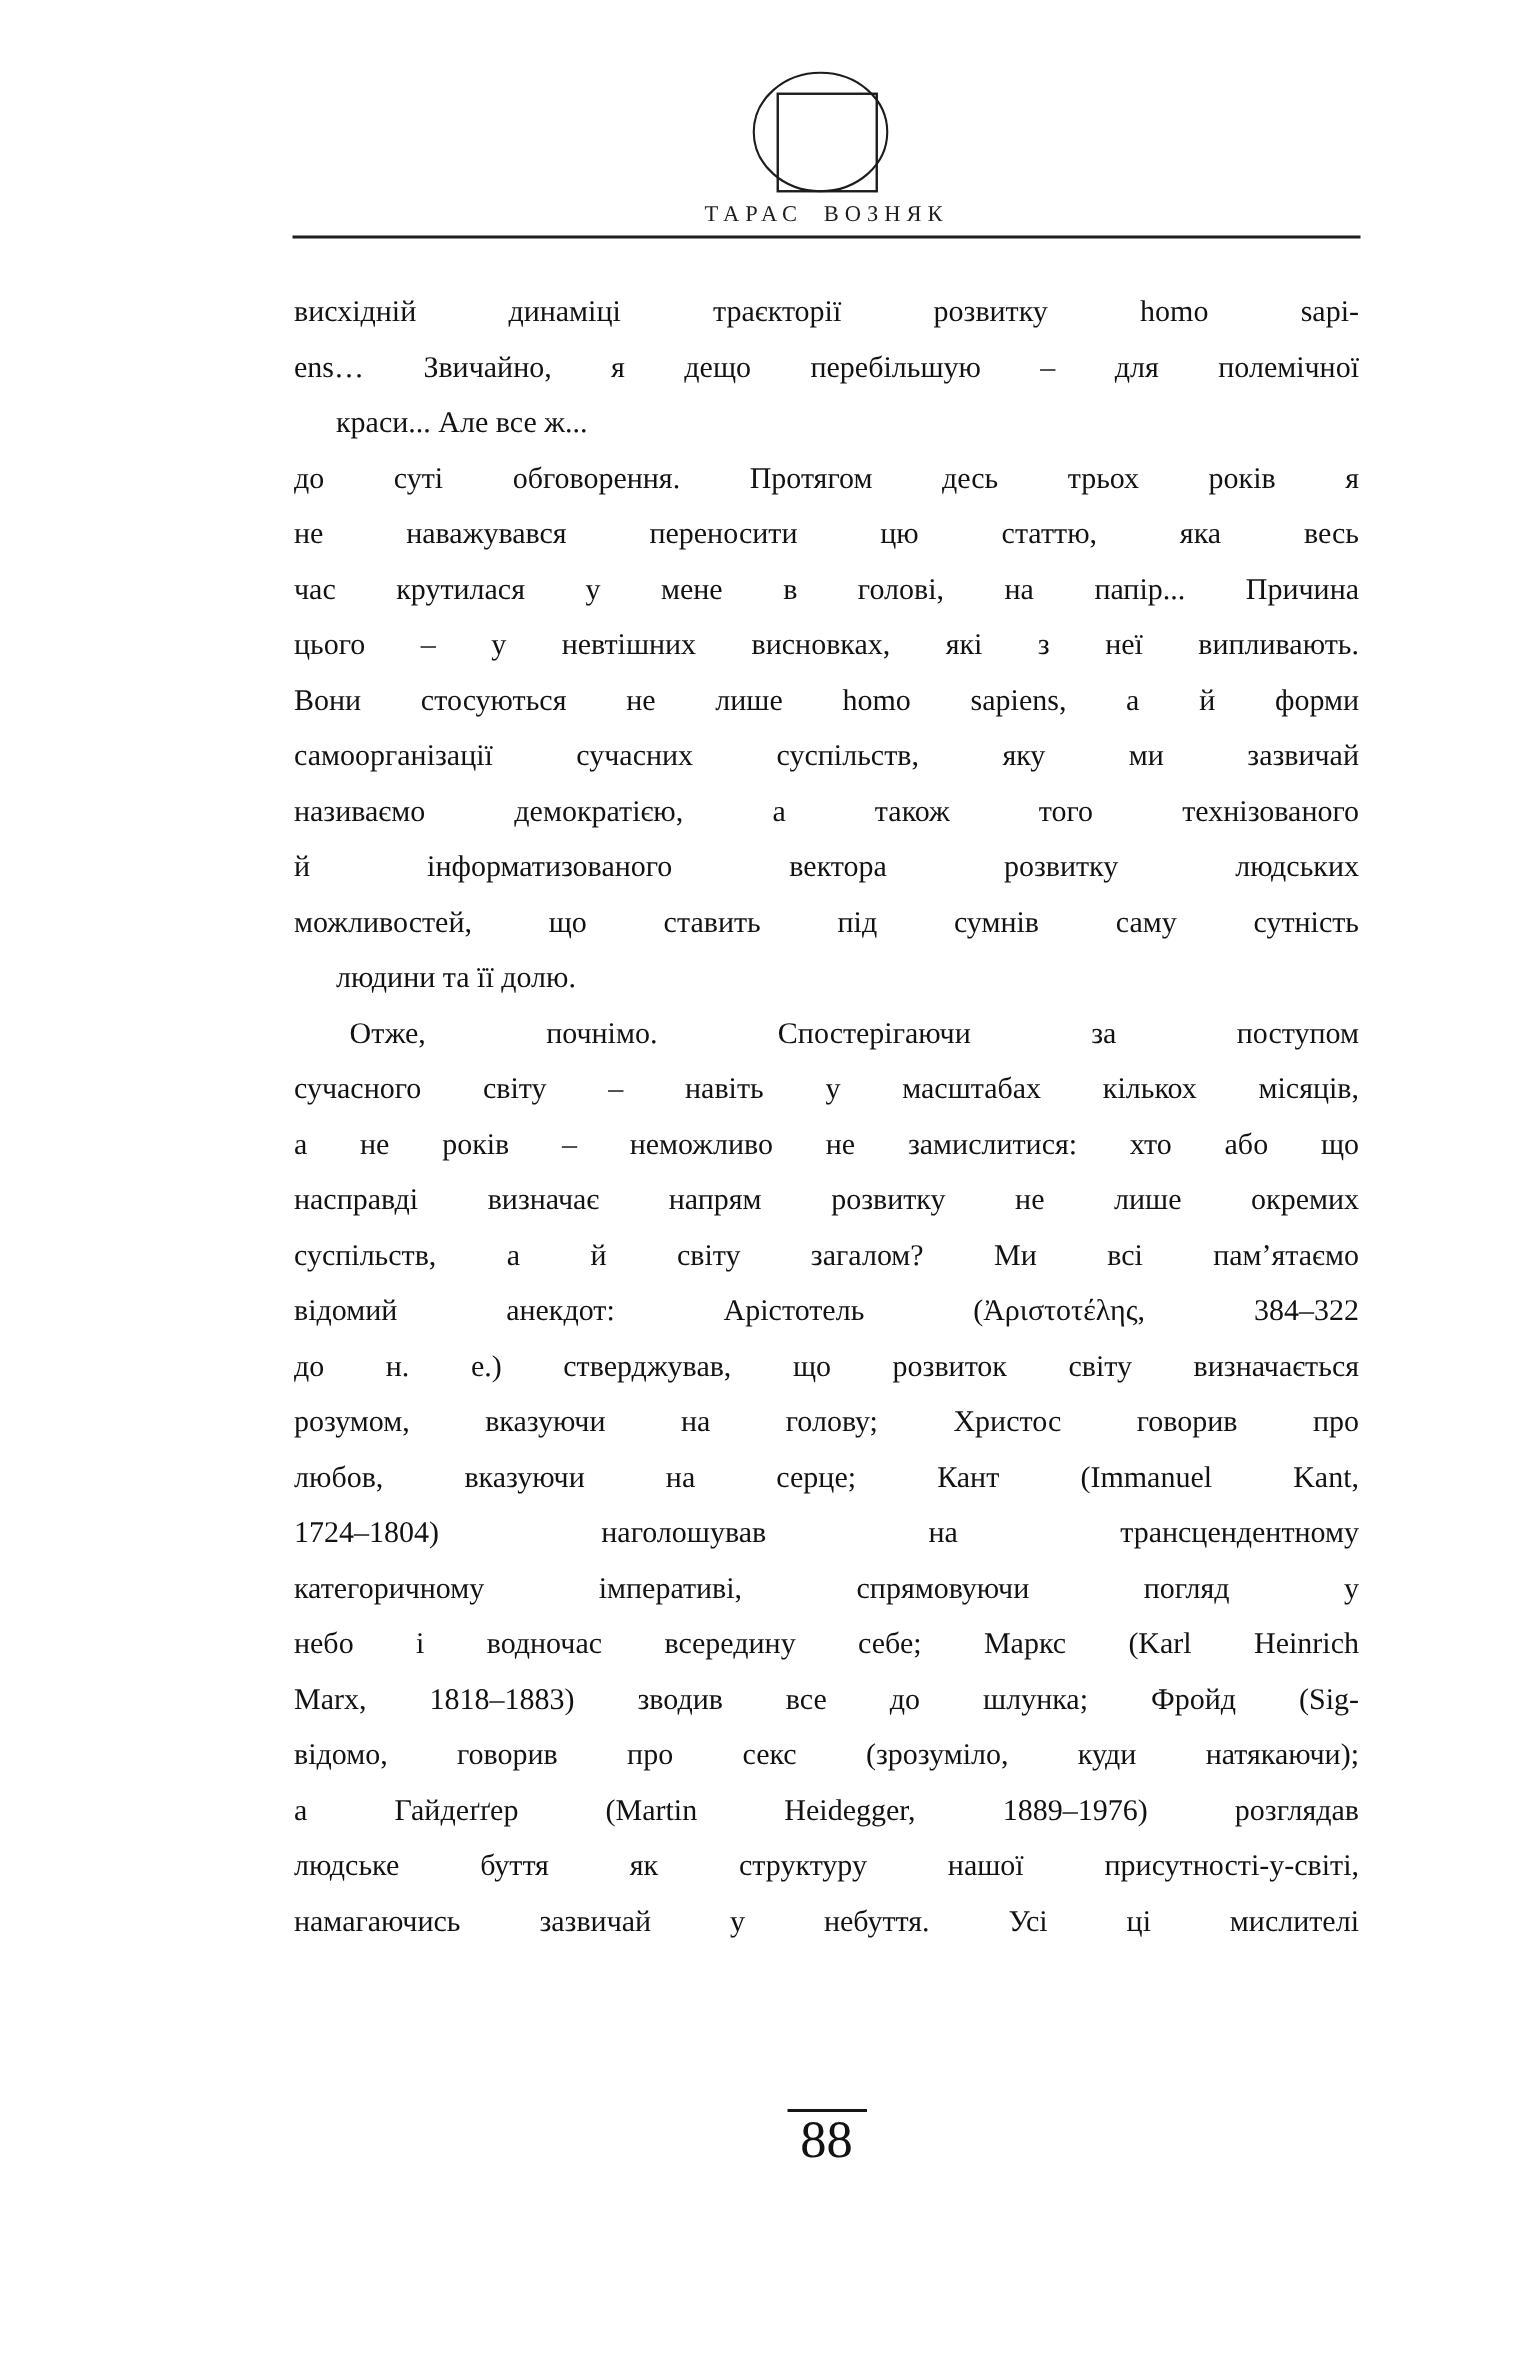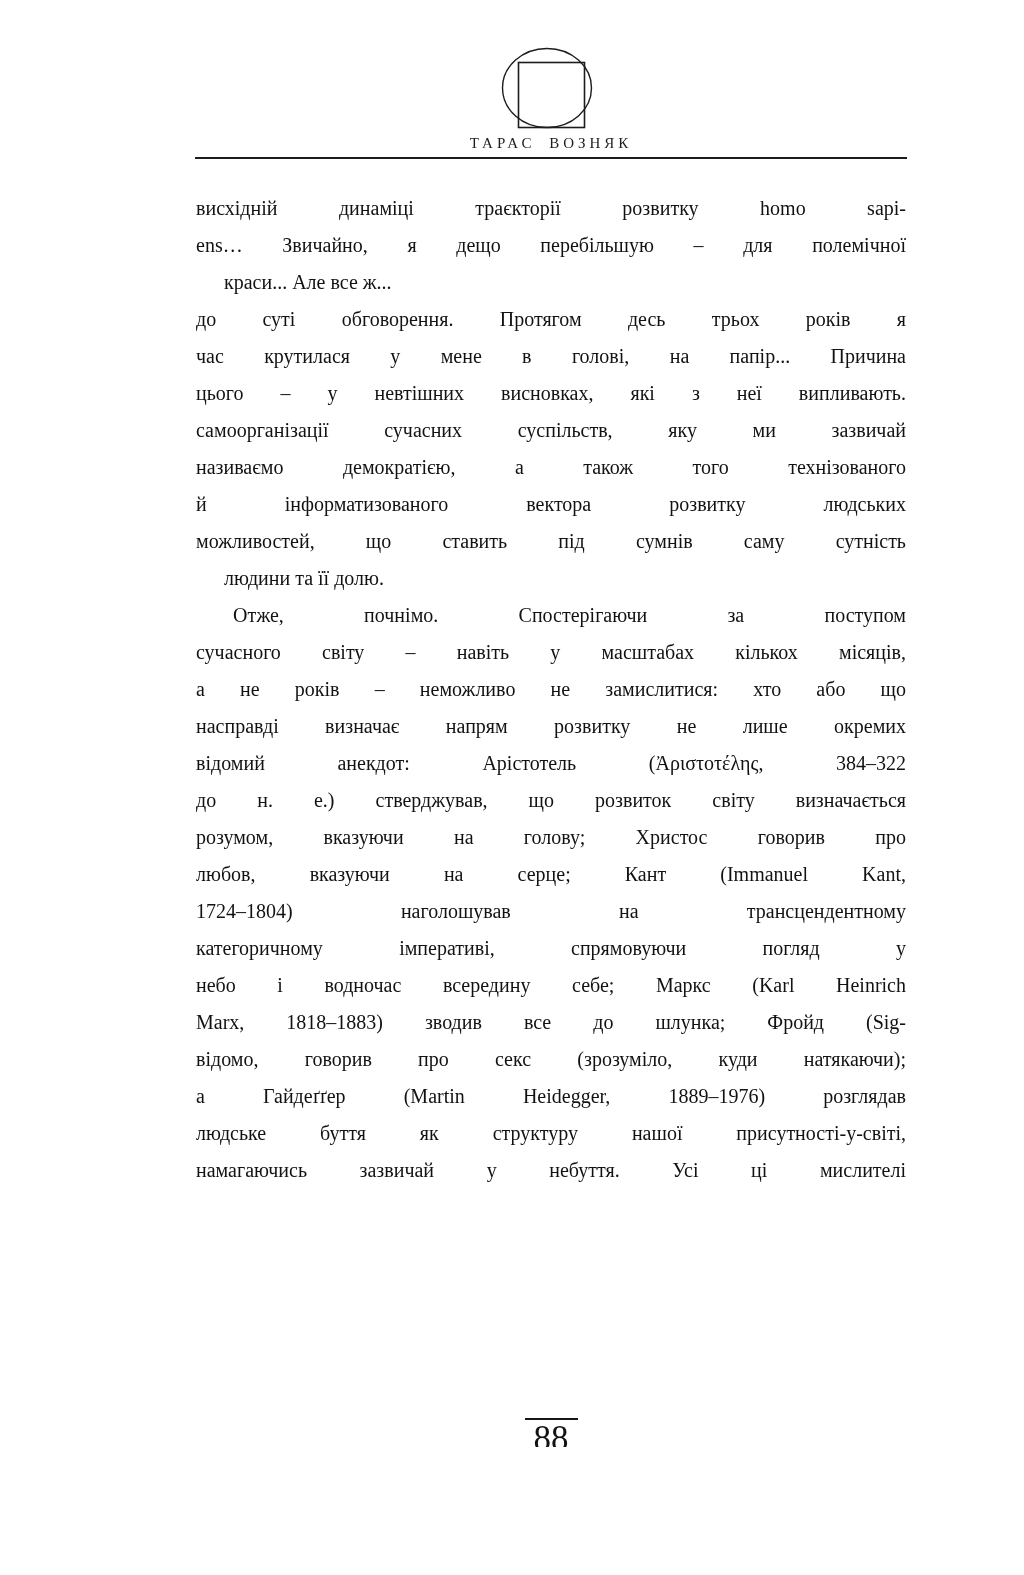--- a/index.html
+++ b/index.html
@@ -66,21 +66,20 @@
   }
   .text-line.indent {
     text-indent: 37px;
   }
   .footer {
     position: absolute;
     top: 1406px;
     left: 195px;
     width: 712px;
     text-align: center;
-    margin-top: 12px;
   }
   .page-number-box {
     display: inline-block;
     border-top: 2px solid #161616;
     padding: 1px 9px 0 9px;
     font-size: 35px;
     line-height: 1.0;
     color: #121212;
   }
 </style>
@@ -101,33 +100,36 @@
   <div class="header-rule"></div>
 
   <div class="body-text">
       <div>
         <div class="text-line">висхідній динаміці траєкторії розвитку homo sapi-</div>
         <div class="text-line">ens… Звичайно, я дещо перебільшую – для полемічної</div>
         <div class="text-line no-justify">краси... Але все ж...</div>
       </div>
       <div>
         <div class="text-line">до суті обговорення. Протягом десь трьох років я</div>
+        <div class="text-line">не наважувався переносити цю статтю, яка весь</div>
         <div class="text-line">час крутилася у мене в голові, на папір... Причина</div>
         <div class="text-line">цього – у невтішних висновках, які з неї випливають.</div>
+        <div class="text-line">Вони стосуються не лише homo sapiens, а й форми</div>
         <div class="text-line">самоорганізації сучасних суспільств, яку ми зазвичай</div>
         <div class="text-line">називаємо демократією, а також того технізованого</div>
         <div class="text-line">й інформатизованого вектора розвитку людських</div>
         <div class="text-line">можливостей, що ставить під сумнів саму сутність</div>
         <div class="text-line no-justify">людини та її долю.</div>
       </div>
       <div>
         <div class="text-line indent">Отже, почнімо. Спостерігаючи за поступом</div>
         <div class="text-line">сучасного світу – навіть у масштабах кількох місяців,</div>
         <div class="text-line">а не років – неможливо не замислитися: хто або що</div>
         <div class="text-line">насправді визначає напрям розвитку не лише окремих</div>
+        <div class="text-line">суспільств, а й світу загалом? Ми всі пам’ятаємо</div>
         <div class="text-line">відомий анекдот: Арістотель (Ἀριστοτέλης, 384–322</div>
         <div class="text-line">до н. е.) стверджував, що розвиток світу визначається</div>
         <div class="text-line">розумом, вказуючи на голову; Христос говорив про</div>
         <div class="text-line">любов, вказуючи на серце; Кант (Immanuel Kant,</div>
         <div class="text-line">1724–1804) наголошував на трансцендентному</div>
         <div class="text-line">категоричному імперативі, спрямовуючи погляд у</div>
         <div class="text-line">небо і водночас всередину себе; Маркс (Karl Heinrich</div>
         <div class="text-line">Marx, 1818–1883) зводив все до шлунка; Фройд (Sig-</div>
         <div class="text-line">відомо, говорив про секс (зрозуміло, куди натякаючи);</div>
         <div class="text-line">а Гайдеґґер (Martin Heidegger, 1889–1976) розглядав</div>

